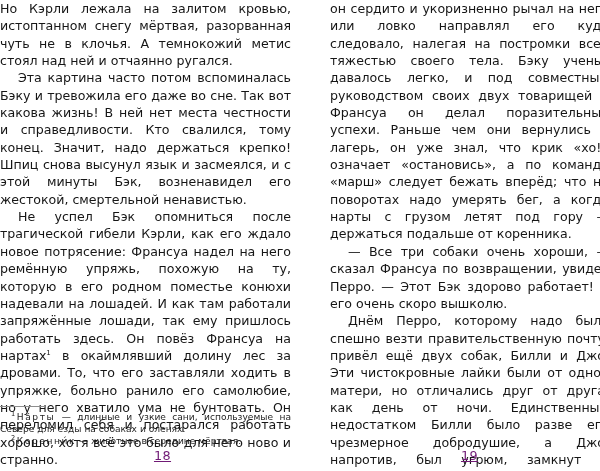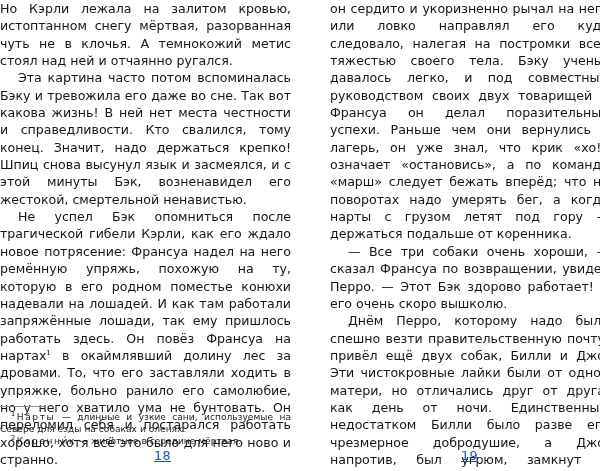--- a/index.html
+++ b/index.html
@@ -100,21 +100,21 @@
     font-size: 7px;
     vertical-align: super;
     line-height: 0;
   }
   .folio {
     position: absolute;
     bottom: 8px;
     width: 100%;
     text-align: center;
     font-size: 12.8px;
-    color: #1d4ed8;
+    color: #701a75;
     letter-spacing: 0.4px;
     text-decoration: underline;
   }
   .page-left .folio { left: 17px; width: 291px; }
   .page-right .folio { left: 0px; width: 279px; }
 </style>
 </head>
 <body>
 
 <div class="spread">

